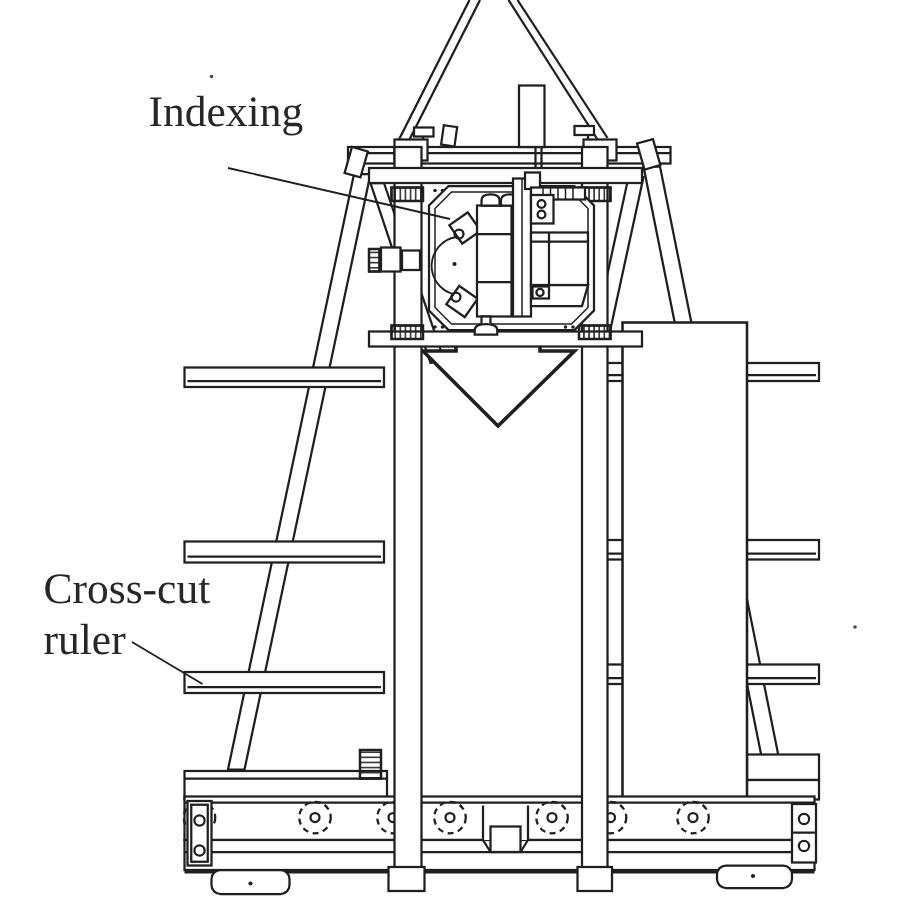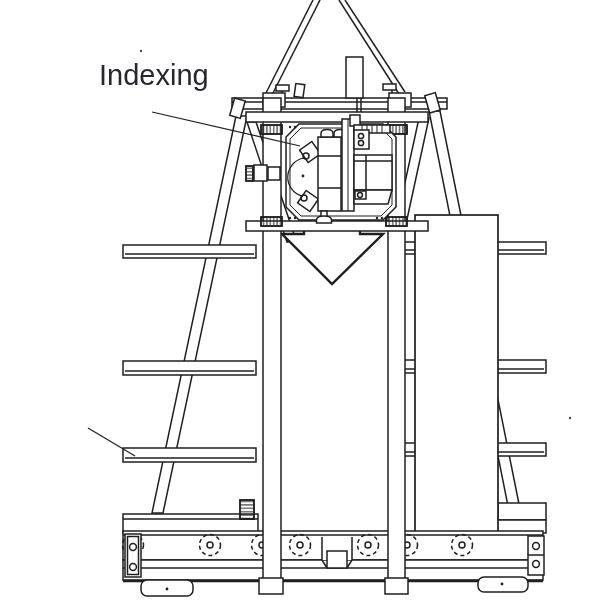--- a/index.html
+++ b/index.html
@@ -1,18 +1,18 @@
 <!DOCTYPE html>
 <html><head>
 <meta charset="utf-8">
 <style>
   html,body{margin:0;padding:0;background:#ffffff;}
   .stage{
     position:relative;width:609px;height:600px;background:#ffffff;overflow:hidden;
-    font-family:Liberation Sans, sans-serif;
+    font-family:Liberation Serif, serif;
   }
   .stage svg{position:absolute;left:0;top:0;}
   .diagram-label{
     position:absolute;color:#26262c;font-size:29px;line-height:34px;
     letter-spacing:0px;white-space:nowrap;
   }
   .diagram-label span{display:block;}
   #label-indexing{left:99px;top:58px;}
   #label-crosscut{left:29px;top:376px;}
 </style>
@@ -303,14 +303,18 @@
       <path d="M152,112 L300,146"></path>
       <path d="M88,428 L135,456"></path>
     </g>
 
   </g>
 </svg>
 
 <div id="label-indexing" class="diagram-label" style="color: rgb(38, 38, 44);">
   <span>Indexing</span>
 </div>
-
+<div id="label-crosscut" class="diagram-label" style="color: rgb(38, 38, 44);">
+  <span>Cross-cut</span>
+  <span>ruler</span>
 </div>
 
+</div>
+
 </body></html>

